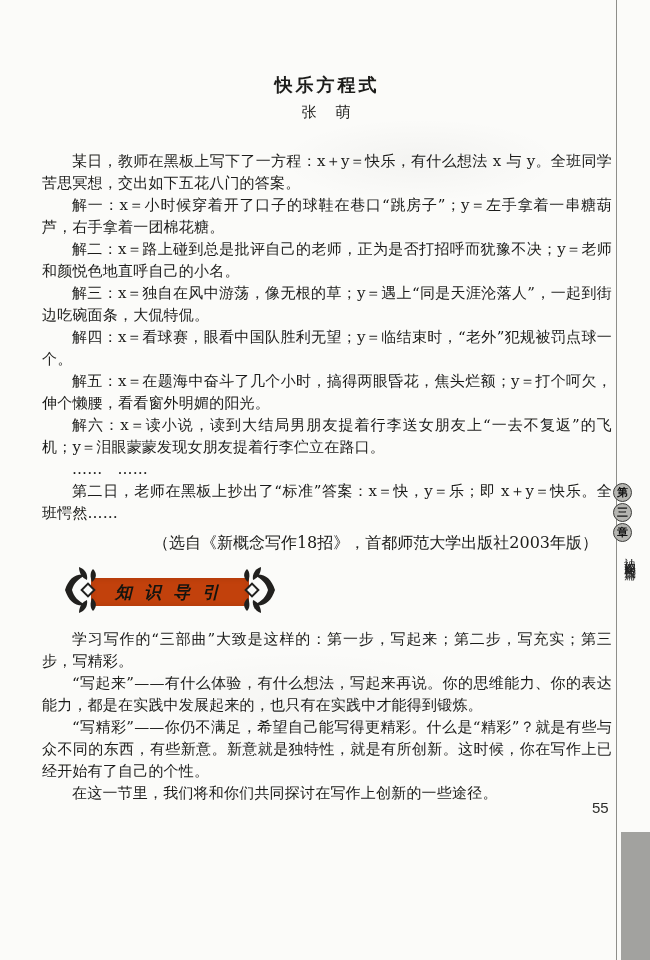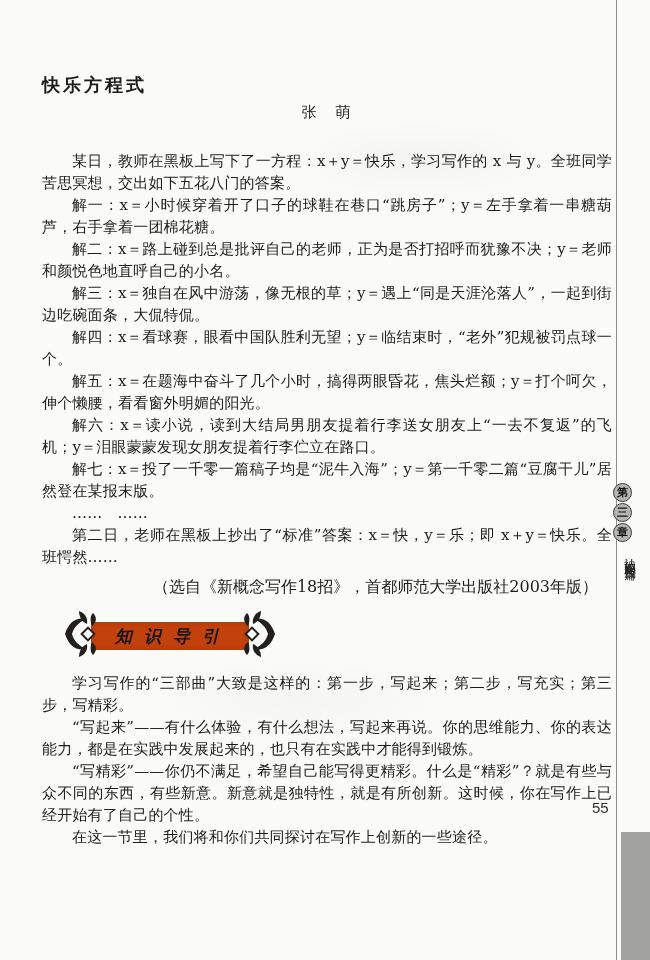--- a/index.html
+++ b/index.html
@@ -7,21 +7,21 @@
     width:650px;height:960px;position:relative;overflow:hidden;
     background:
       radial-gradient(ellipse 200px 60px at 420px 160px, rgba(0,0,0,0.03), transparent 70%),
       radial-gradient(ellipse 260px 70px at 300px 700px, rgba(0,0,0,0.025), transparent 70%),
       #fbfbf9;
     font-family:"DejaVu Serif", serif;
     color:#1c1c1a;
   }
   .content{position:absolute;left:42px;top:0;width:570px;}
   .page-title{
-    text-align:left;font-size:18px;font-weight:bold;
+    text-align:center;font-size:18px;font-weight:bold;
     font-family:"DejaVu Sans", sans-serif;
     margin:74px 0 6px 0;line-height:22px;letter-spacing:3px;
   }
   .author{
     text-align:center;font-size:15px;line-height:20px;
     letter-spacing:2px;margin-bottom:28px;
   }
   .body-text p{
     margin:0;font-size:15px;line-height:22px;
     text-align:justify;text-indent:2em;letter-spacing:0.2px;
@@ -67,28 +67,27 @@
 </style>
 </head>
 <body>
 
 <div class="content">
 
   <h1 class="page-title">快乐方程式</h1>
   <div class="author">张　萌</div>
 
   <div class="body-text">
-    <p>某日，教师在黑板上写下了一方程：x＋y＝快乐，学习写作的 x 与 y。全班同学苦思冥想，交出如下五花八门的答案。</p>
+    <p>某日，教师在黑板上写下了一方程：x＋y＝快乐，有什么想法 x 与 y。全班同学苦思冥想，交出如下五花八门的答案。</p>
     <p>解一：x＝小时候穿着开了口子的球鞋在巷口“跳房子”；y＝左手拿着一串糖葫芦，右手拿着一团棉花糖。</p>
     <p>解二：x＝路上碰到总是批评自己的老师，正为是否打招呼而犹豫不决；y＝老师和颜悦色地直呼自己的小名。</p>
     <p>解三：x＝独自在风中游荡，像无根的草；y＝遇上“同是天涯沦落人”，一起到街边吃碗面条，大侃特侃。</p>
     <p>解四：x＝看球赛，眼看中国队胜利无望；y＝临结束时，“老外”犯规被罚点球一个。</p>
     <p>解五：x＝在题海中奋斗了几个小时，搞得两眼昏花，焦头烂额；y＝打个呵欠，伸个懒腰，看看窗外明媚的阳光。</p>
     <p>解六：x＝读小说，读到大结局男朋友提着行李送女朋友上“一去不复返”的飞机；y＝泪眼蒙蒙发现女朋友提着行李伫立在路口。</p>
-    <p>解七：x＝投了一千零一篇稿子均是“泥牛入海”；y＝第一千零二篇“豆腐干儿”居然登在某报末版。</p>
     <p>……　……</p>
     <p>第二日，老师在黑板上抄出了“标准”答案：x＝快，y＝乐；即 x＋y＝快乐。全班愕然……</p>
   </div>
 
   <div class="source-line">（选自《新概念写作18招》，首都师范大学出版社2003年版）</div>
 
   <div class="banner">
     <span class="ornament">
       <svg width="36" height="48" viewBox="0 0 36 48">
         <g fill="#21201e">

